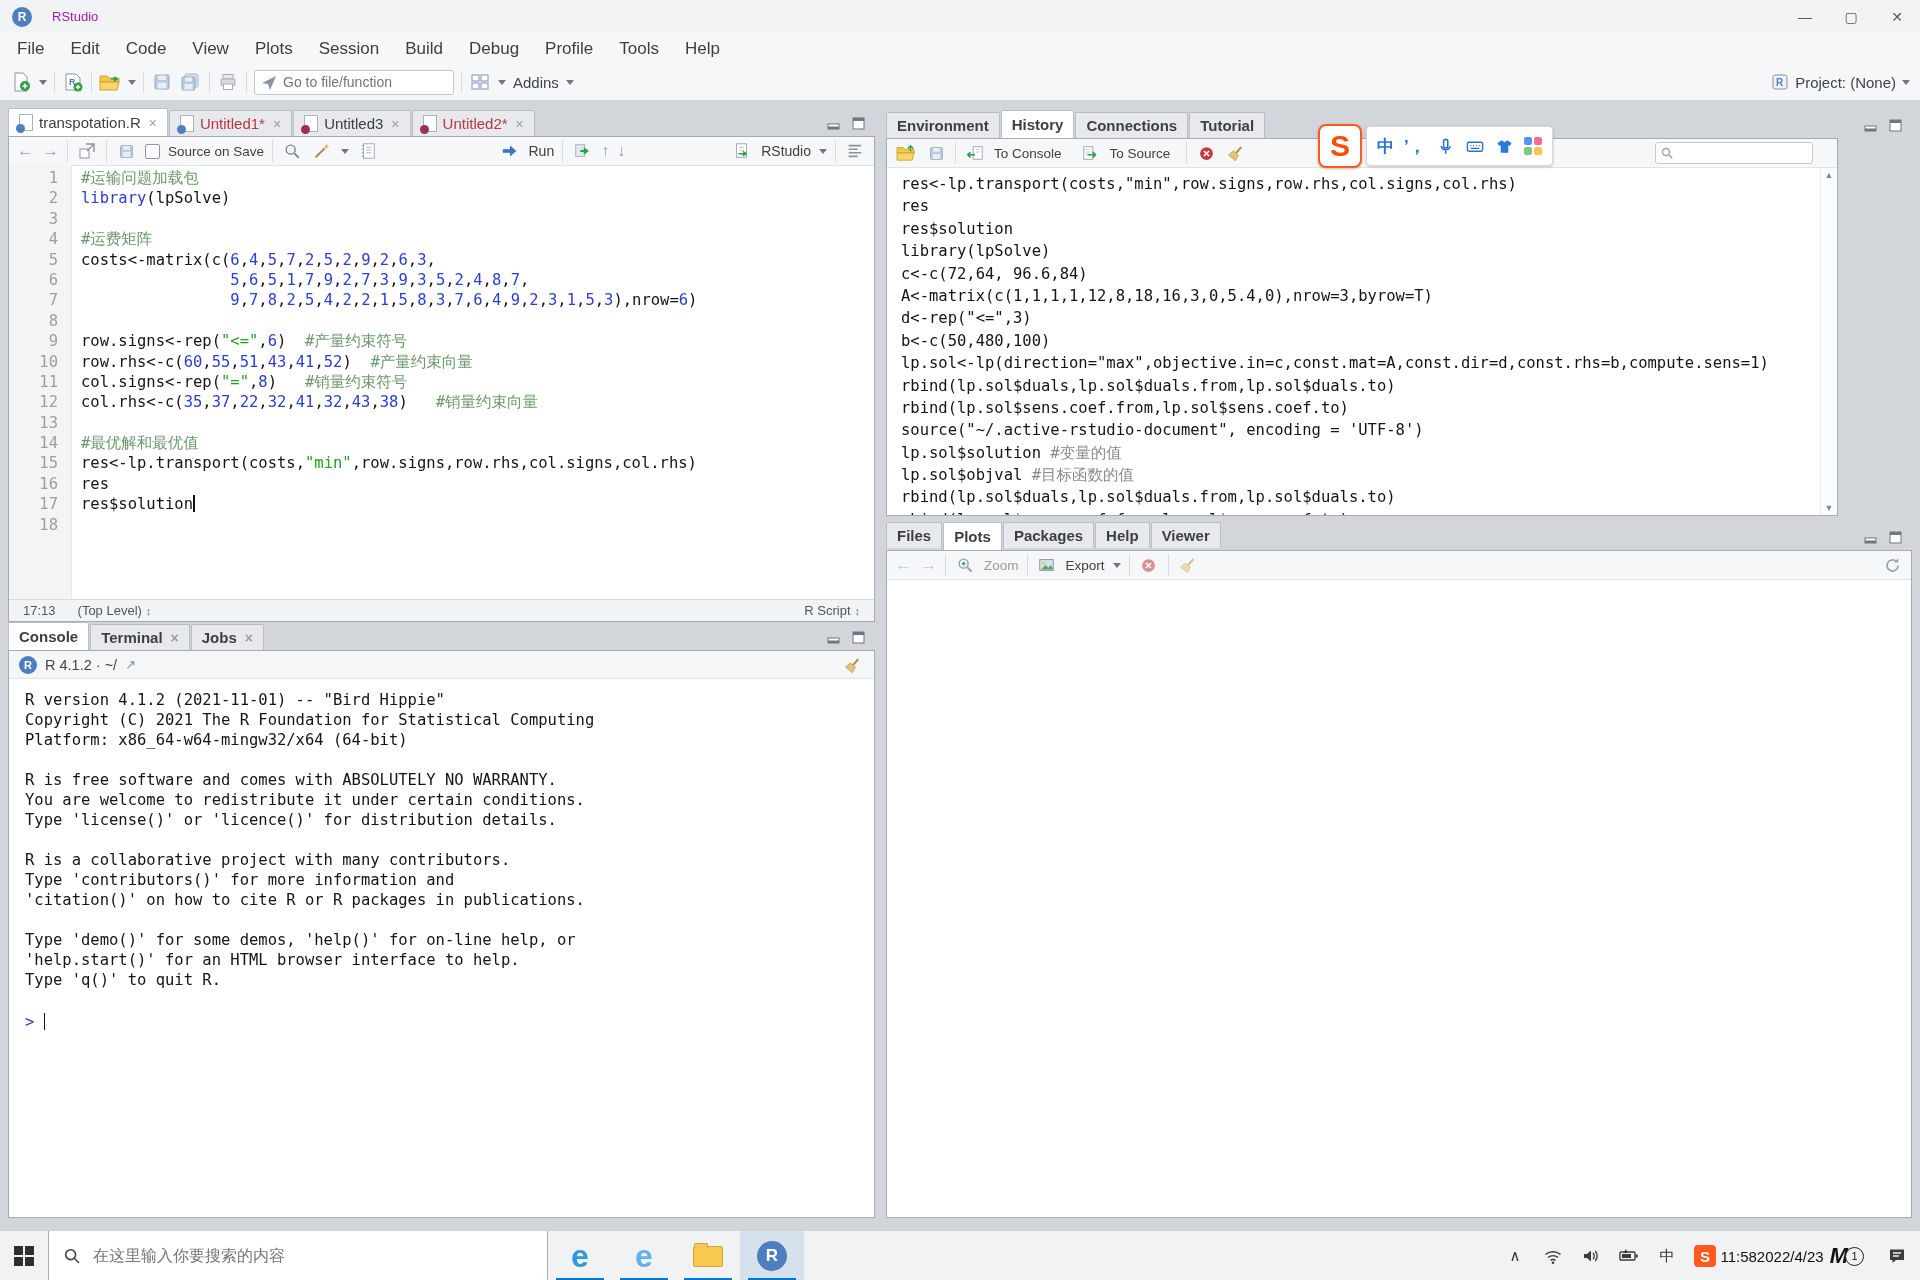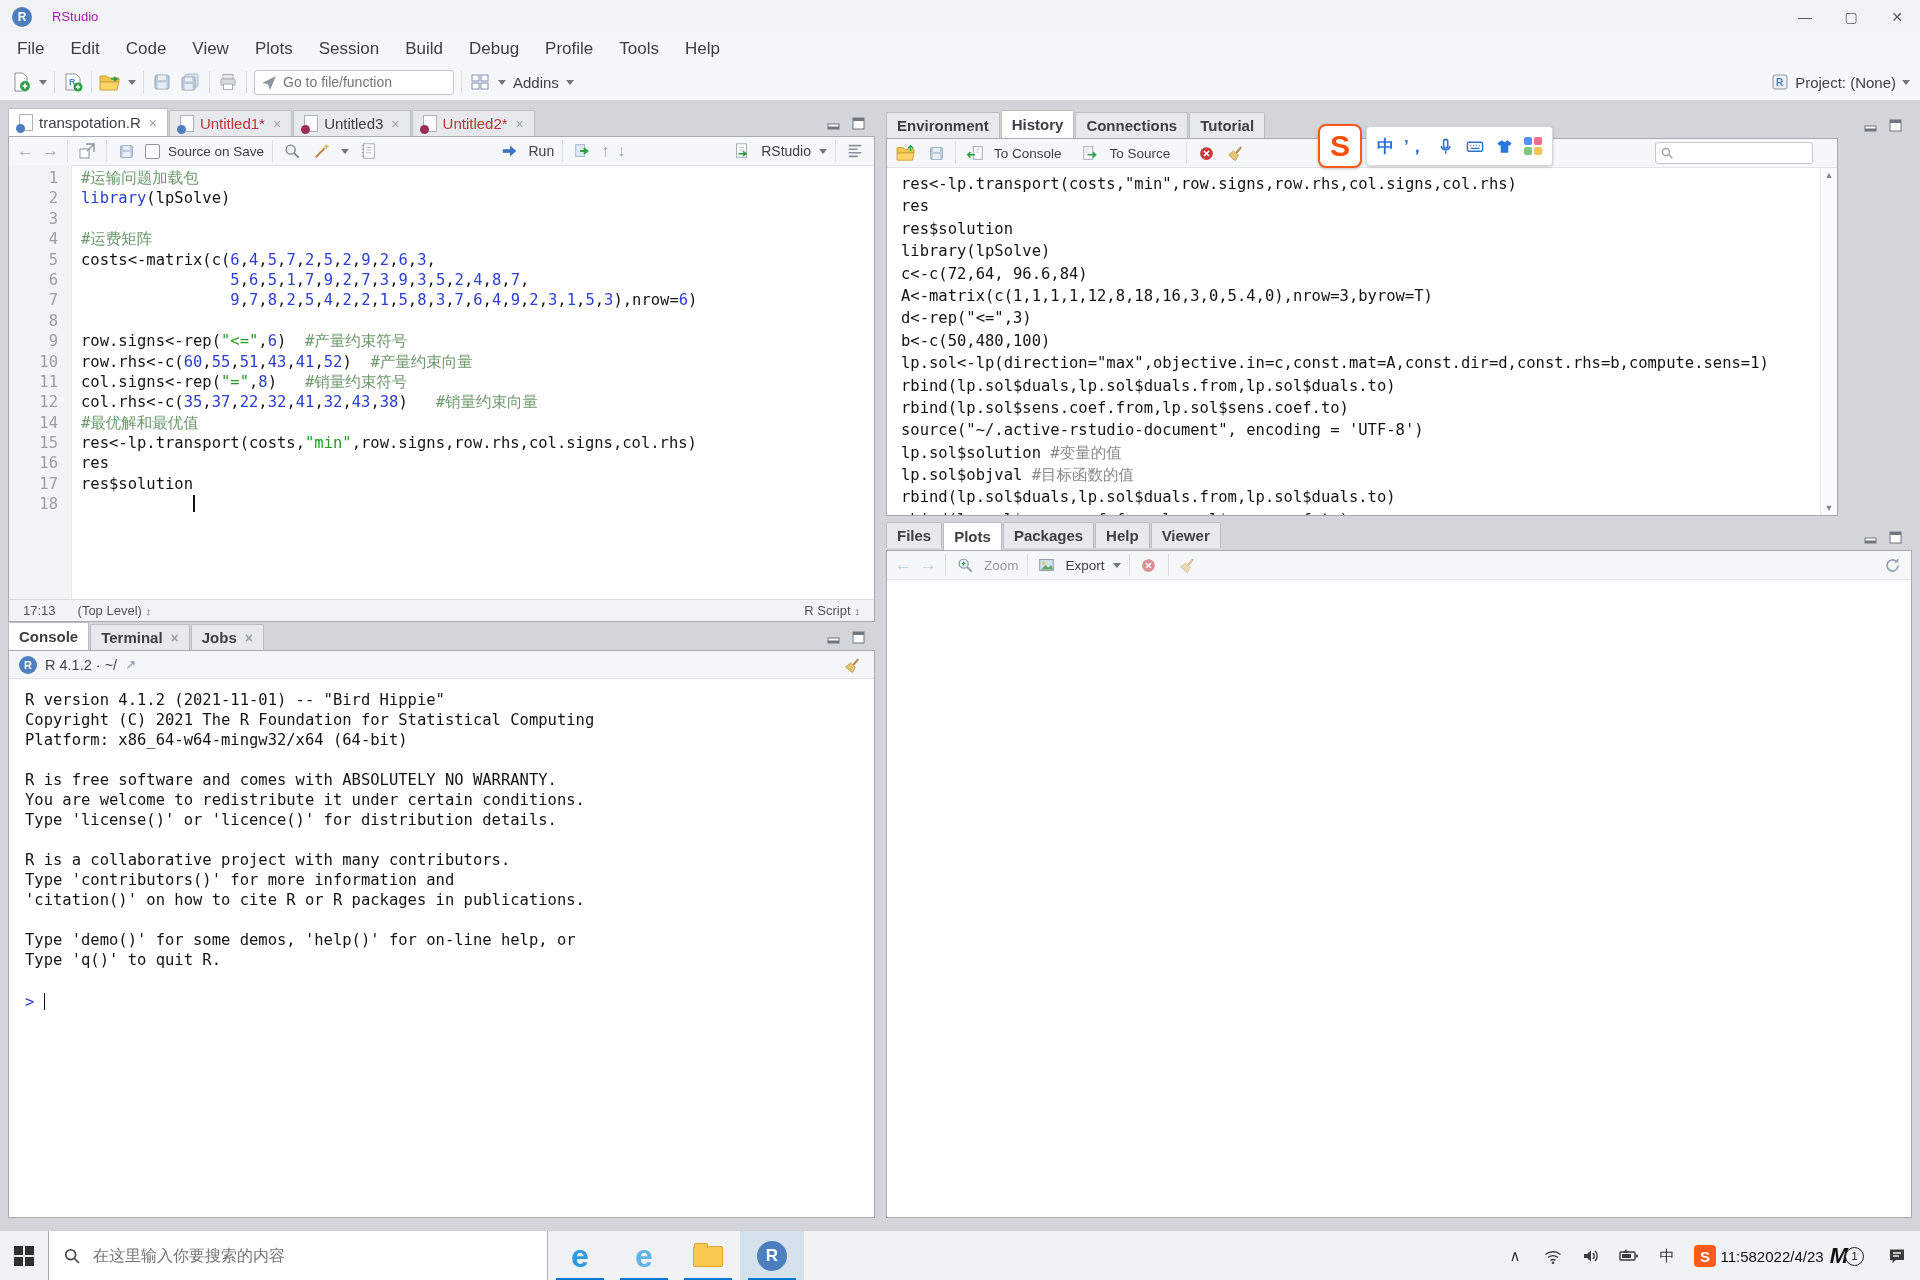--- a/index.html
+++ b/index.html
@@ -406,20 +406,24 @@
       </div>
       <div class="cl">
         <span class="ln">11</span>
         <span class="ct">col.signs&lt;-rep(<span class="s">"="</span>,<span class="n">8</span>)   <span class="c">#销量约束符号</span></span>
       </div>
       <div class="cl">
         <span class="ln">12</span>
         <span class="ct">col.rhs&lt;-c(<span class="n">35</span>,<span class="n">37</span>,<span class="n">22</span>,<span class="n">32</span>,<span class="n">41</span>,<span class="n">32</span>,<span class="n">43</span>,<span class="n">38</span>)   <span class="c">#销量约束向量</span></span>
       </div>
       <div class="cl">
+        <span class="ln">13</span>
+        <span class="ct"></span>
+      </div>
+      <div class="cl">
         <span class="ln">14</span>
         <span class="ct"><span class="c">#最优解和最优值</span></span>
       </div>
       <div class="cl">
         <span class="ln">15</span>
         <span class="ct">res&lt;-lp.transport(costs,<span class="s">"min"</span>,row.signs,row.rhs,col.signs,col.rhs)</span>
       </div>
       <div class="cl">
         <span class="ln">16</span>
         <span class="ct">res</span>
@@ -489,20 +493,21 @@
         <div class="xl mono"></div>
         <div class="xl mono">R is free software and comes with ABSOLUTELY NO WARRANTY.</div>
         <div class="xl mono">You are welcome to redistribute it under certain conditions.</div>
         <div class="xl mono">Type 'license()' or 'licence()' for distribution details.</div>
         <div class="xl mono"></div>
         <div class="xl mono">R is a collaborative project with many contributors.</div>
         <div class="xl mono">Type 'contributors()' for more information and</div>
         <div class="xl mono">'citation()' on how to cite R or R packages in publications.</div>
         <div class="xl mono"></div>
         <div class="xl mono">Type 'demo()' for some demos, 'help()' for on-line help, or</div>
+        <div class="xl mono">'help.start()' for an HTML browser interface to help.</div>
         <div class="xl mono">Type 'q()' to quit R.</div>
         <div class="xl mono"></div>
       </div>
     <div class="xl mono"><span class="prompt">&gt;</span> <span class="caret-bar" style="position:relative;display:inline-block;top:3px"></span></div>
   </div>
 </div>
 
 <div id="env-tabs" class="tabs">
   <div id="env-tabs-list" style="display:flex;align-items:flex-end">
       <div class="tab ptab">

